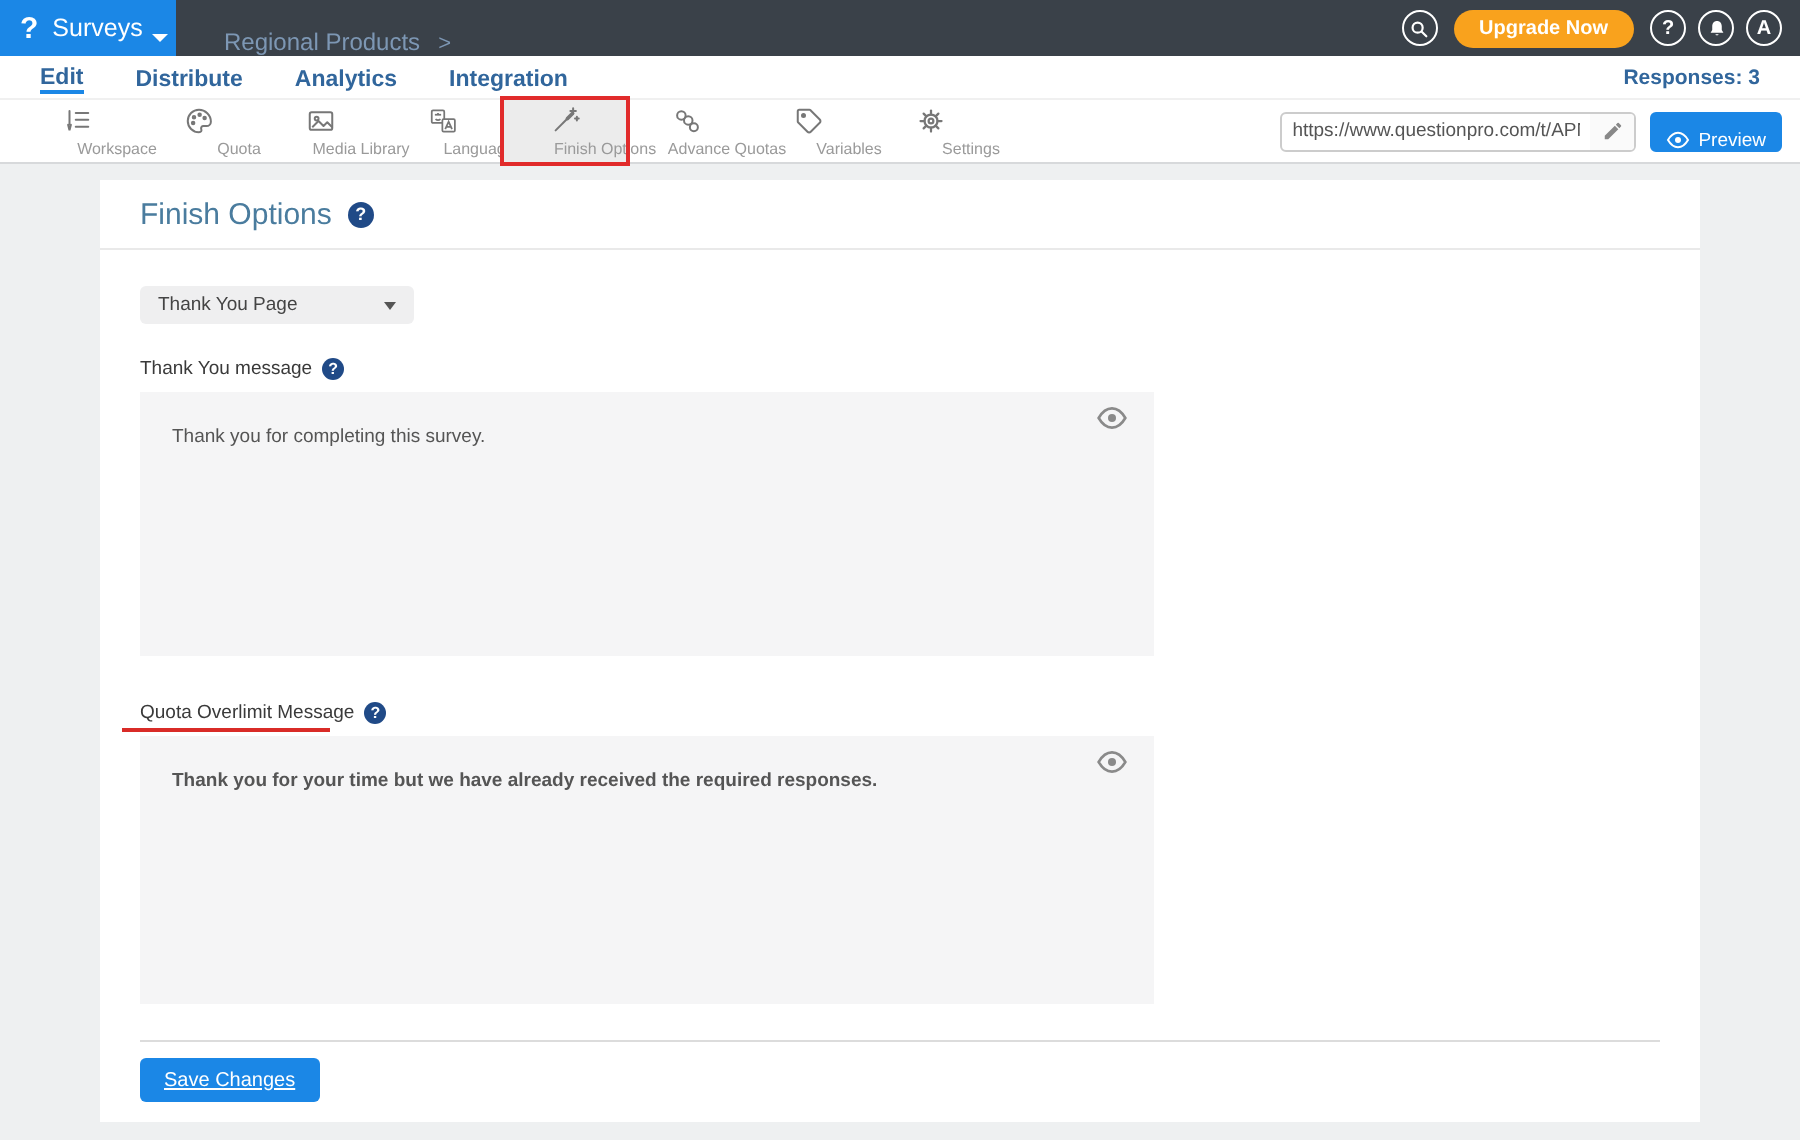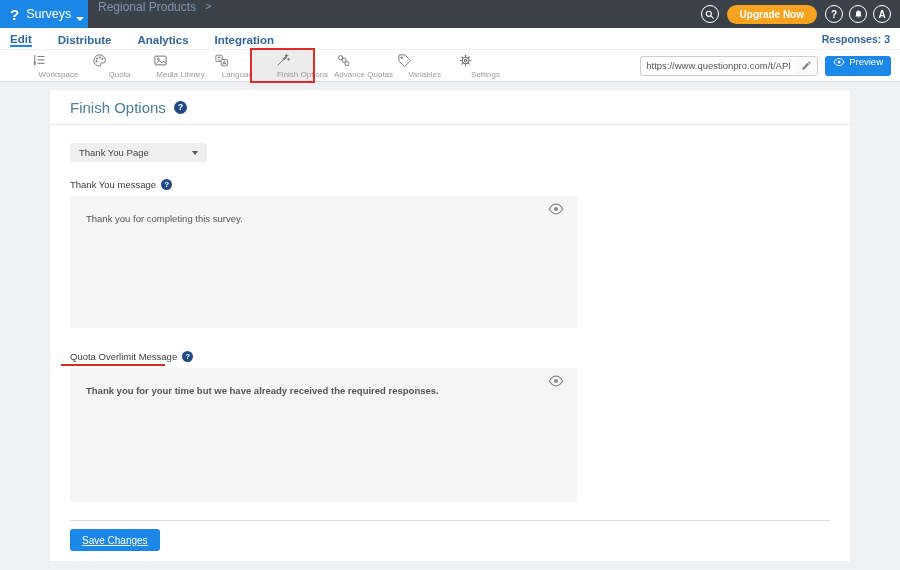--- a/index.html
+++ b/index.html
@@ -5,48 +5,48 @@
   * { box-sizing: border-box; margin: 0; padding: 0; }
   html,body { width:900px; height:570px; overflow:hidden; }
   body { font-family:"Liberation Sans", sans-serif; background:#eef0f1; }
 
   
   .topbar { height:28px; background:#3a4149; display:flex; align-items:stretch; color:#fff; }
   .logo-area { width:88px; background:#1b87e6; display:flex; align-items:center; gap:7px; padding:0 10px; flex-shrink:0; cursor:pointer; }
   .logo-glyph { font-weight:bold; font-size:15px; line-height:1; }
   .app-menu { font-size:12.5px; display:flex; align-items:flex-end; gap:5px; }
   .caret-down { width:0; height:0; border-left:4px solid transparent; border-right:4px solid transparent; border-top:4px solid #fff; }
-  .breadcrumb { display:flex; align-items:flex-start; gap:9px; margin-left:10px; font-size:12px; }
+  .breadcrumb { display:flex; align-items:flex-end; gap:9px; margin-left:24px; font-size:12px; }
   .crumb-folder { color:#7d97b4; cursor:pointer; }
   .crumb-sep { color:#7d97b4; font-size:11px; }
   .crumb-title { color:#ffffff; }
   .topbar-right { margin-left:auto; display:flex; align-items:center; gap:6px; padding-right:9px; }
   .circle-btn { width:18px; height:18px; border:1.5px solid #fff; border-radius:50%; display:flex; align-items:center; justify-content:center; font-size:10px; font-weight:bold; color:#fff; background:transparent; cursor:pointer; flex-shrink:0; }
   .circle-btn svg { width:11px; height:11px; }
   .upgrade-btn { height:19px; background:#f9a21d; border:none; border-radius:10px; color:#fff; font-size:10px; font-weight:bold; padding:0 13px; margin:0 2px; font-family:inherit; cursor:pointer; }
 
   
-  .nav-tabs { height:21px; background:#fff; display:flex; align-items:center; padding:0 10px; gap:26px; }
+  .nav-tabs { height:21px; background:#fff; display:flex; align-items:center; padding:0 20px; gap:26px; }
   .tab { font-size:11.5px; font-weight:bold; color:#31669c; padding:2px 0 0; cursor:pointer; }
   .tab.active { border-bottom:2px solid #1b87e6; }
   .responses { margin-left:auto; font-size:10.5px; color:#31669c; font-weight:bold; }
 
   
   .toolbar { height:33px; background:#fff; border-top:1px solid #f0f0f0; border-bottom:1px solid #d7d9db; display:flex; align-items:center; padding-left:8px; }
   .tool { width:61px; height:31px; display:flex; flex-direction:column; align-items:center; justify-content:center; gap:2px; cursor:pointer; background:transparent; border:none; font-family:inherit; }
   .tool svg { width:15px; height:15px; }
   .tool-label { font-size:8px; color:#9a9a9a; white-space:nowrap;padding-left:40px; }
   .tool.active { background:#ececec; }
   .tool.annotated { outline:2px solid #e12b2b; }
   .toolbar-right { margin-left:auto; display:flex; align-items:center; gap:7px; padding-right:9px; }
   .url-box { width:178px; height:20px; border:1px solid #ccc; border-radius:3px; display:flex; align-items:center; overflow:hidden; background:#fff; }
   .url-input { flex:1; min-width:0; border:none; outline:none; font-size:9.5px; color:#555; padding:0 5px; font-family:inherit; background:transparent; }
   .pencil-btn { width:22px; height:18px; display:flex; align-items:center; justify-content:center; background:#fafafa; border:none; cursor:pointer; flex-shrink:0; }
   .pencil-btn svg { width:11px; height:11px; }
-  .preview-btn { height:20px; background:#1b87e6; color:#fff; border:none; border-radius:3px; font-size:9.5px; display:flex; align-items:flex-start; gap:4px; padding:0 8px; font-family:inherit; cursor:pointer; }
+  .preview-btn { height:20px; background:#1b87e6; color:#fff; border:none; border-radius:3px; font-size:9.5px; display:flex; align-items:flex-end; gap:4px; padding:0 8px; font-family:inherit; cursor:pointer; }
   .preview-btn svg { width:12px; height:12px; }
 
   
   .content { padding:8px 50px 0; }
   .card { background:#fff; height:471px; }
   .card-header { display:flex; align-items:center; gap:8px; padding:0 20px; height:35px; border-bottom:1px solid #e9e9e9; }
   .card-title { font-size:15px; color:#4a7c9e; font-weight:normal; }
   .help-badge { width:13px; height:13px; border-radius:50%; background:#204a87; color:#fff; font-size:9px; font-weight:bold; display:flex; align-items:center; justify-content:center; cursor:pointer; flex-shrink:0; }
   .help-badge.small { width:11px; height:11px; font-size:8px; }
   .card-body { padding:18px 20px 0; }

